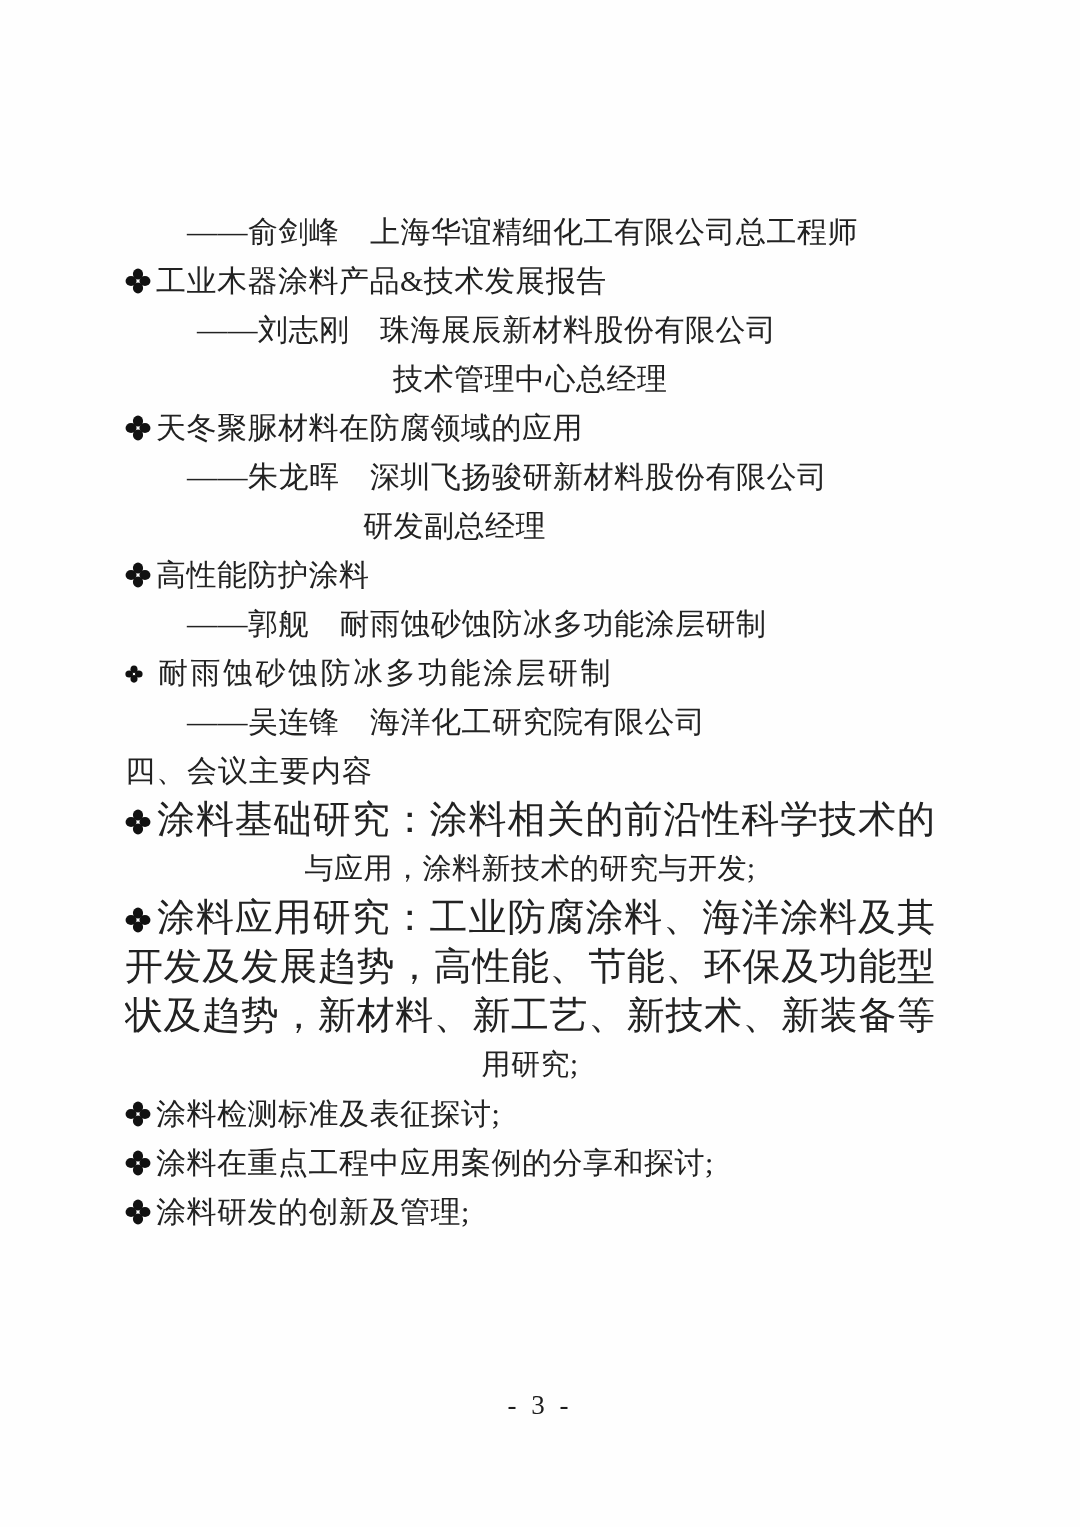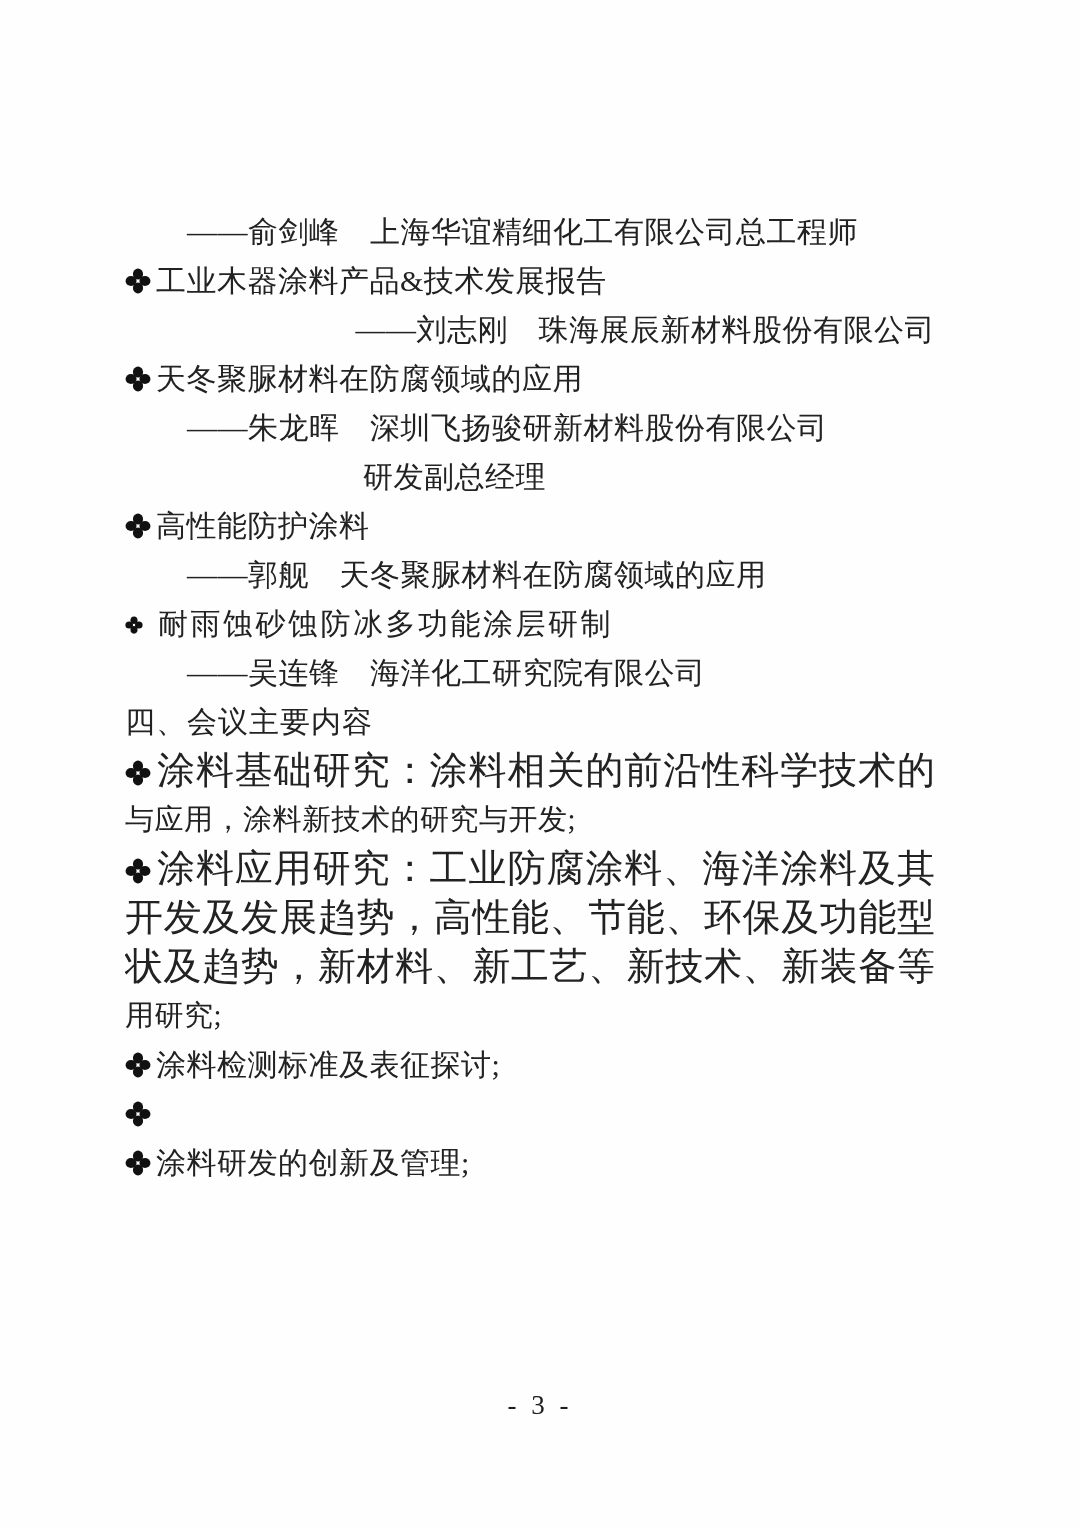--- a/index.html
+++ b/index.html
@@ -20,21 +20,21 @@
   .line{
     display:block;
     height:49px;
     line-height:49px;
     font-size:30px;
     letter-spacing:0.5px;
     white-space:nowrap;
   }
   
   .sp{padding-left:62px;}
-  .sp2{padding-left:72px;text-align:right;}
+  .sp2{padding-left:72px;}
   
   .role-a{padding-left:268px;}
   .role-b{padding-left:238px;}
   .role-c{padding-left:233px;}
   
   .topic .t{vertical-align:baseline;}
   .b{display:inline-block;vertical-align:-3px;margin-right:5px;}
   .b svg{display:block;}
   .b.big{width:26px;height:26px;}
   .b.small{width:18px;height:18px;margin-right:15px;vertical-align:0px;}
@@ -47,21 +47,21 @@
   
   .fill{
     white-space:normal;
     font-size:38px;
     letter-spacing:0;
     text-align:justify;
     text-align-last:justify;
     text-justify:inter-character;
     overflow:hidden;
   }
-  .lastline{font-size:29px;letter-spacing:0.5px;}
+  .lastline{font-size:29px;letter-spacing:0.5px;text-align:center;}
   .footer{
     position:absolute;
     top:1390px;left:0;
     width:1080px;
     text-align:center;
     font-size:27px;
     letter-spacing:4px;
     color:#1d1d1d;
   }
 </style>
@@ -78,20 +78,21 @@
         <svg width="26" height="26" viewBox="0 0 24 24" fill="#111">
           <ellipse cx="12" cy="5.6" rx="4.7" ry="5.1"></ellipse>
           <ellipse cx="12" cy="18.4" rx="4.7" ry="5.1"></ellipse>
           <ellipse cx="5.6" cy="12" rx="5.1" ry="4.7"></ellipse>
           <ellipse cx="18.4" cy="12" rx="5.1" ry="4.7"></ellipse>
         </svg>
       </span><span class="t">工业木器涂料产品&amp;技术发展报告</span>
     </div>
 
     <div class="line sp2">——刘志刚　珠海展辰新材料股份有限公司</div>
+    <div class="line role-a">技术管理中心总经理</div>
 
     <div class="line topic">
       <span class="b big">
         <svg width="26" height="26" viewBox="0 0 24 24" fill="#111">
           <ellipse cx="12" cy="5.6" rx="4.7" ry="5.1"></ellipse>
           <ellipse cx="12" cy="18.4" rx="4.7" ry="5.1"></ellipse>
           <ellipse cx="5.6" cy="12" rx="5.1" ry="4.7"></ellipse>
           <ellipse cx="18.4" cy="12" rx="5.1" ry="4.7"></ellipse>
         </svg>
       </span><span class="t">天冬聚脲材料在防腐领域的应用</span>
@@ -104,21 +105,21 @@
       <span class="b big">
         <svg width="26" height="26" viewBox="0 0 24 24" fill="#111">
           <ellipse cx="12" cy="5.6" rx="4.7" ry="5.1"></ellipse>
           <ellipse cx="12" cy="18.4" rx="4.7" ry="5.1"></ellipse>
           <ellipse cx="5.6" cy="12" rx="5.1" ry="4.7"></ellipse>
           <ellipse cx="18.4" cy="12" rx="5.1" ry="4.7"></ellipse>
         </svg>
       </span><span class="t">高性能防护涂料</span>
     </div>
 
-    <div class="line sp">——郭舰　天冬聚脲材料在防腐领域的应用</div>
+    <div class="line sp">——郭舰　耐雨蚀砂蚀防冰多功能涂层研制</div>
 
     <div class="line topic">
       <span class="b small">
         <svg width="18" height="18" viewBox="0 0 24 24" fill="#111">
           <ellipse cx="12" cy="5.6" rx="4.7" ry="5.1"></ellipse>
           <ellipse cx="12" cy="18.4" rx="4.7" ry="5.1"></ellipse>
           <ellipse cx="5.6" cy="12" rx="5.1" ry="4.7"></ellipse>
           <ellipse cx="18.4" cy="12" rx="5.1" ry="4.7"></ellipse>
         </svg>
       </span><span class="t spaced">耐雨蚀砂蚀防冰多功能涂层研制</span>
@@ -166,21 +167,21 @@
     </div>
 
     <div class="line topic">
       <span class="b big">
         <svg width="26" height="26" viewBox="0 0 24 24" fill="#111">
           <ellipse cx="12" cy="5.6" rx="4.7" ry="5.1"></ellipse>
           <ellipse cx="12" cy="18.4" rx="4.7" ry="5.1"></ellipse>
           <ellipse cx="5.6" cy="12" rx="5.1" ry="4.7"></ellipse>
           <ellipse cx="18.4" cy="12" rx="5.1" ry="4.7"></ellipse>
         </svg>
-      </span>
+      </span><span class="t">涂料在重点工程中应用案例的分享和探讨;</span>
     </div>
 
     <div class="line topic">
       <span class="b big">
         <svg width="26" height="26" viewBox="0 0 24 24" fill="#111">
           <ellipse cx="12" cy="5.6" rx="4.7" ry="5.1"></ellipse>
           <ellipse cx="12" cy="18.4" rx="4.7" ry="5.1"></ellipse>
           <ellipse cx="5.6" cy="12" rx="5.1" ry="4.7"></ellipse>
           <ellipse cx="18.4" cy="12" rx="5.1" ry="4.7"></ellipse>
         </svg>

